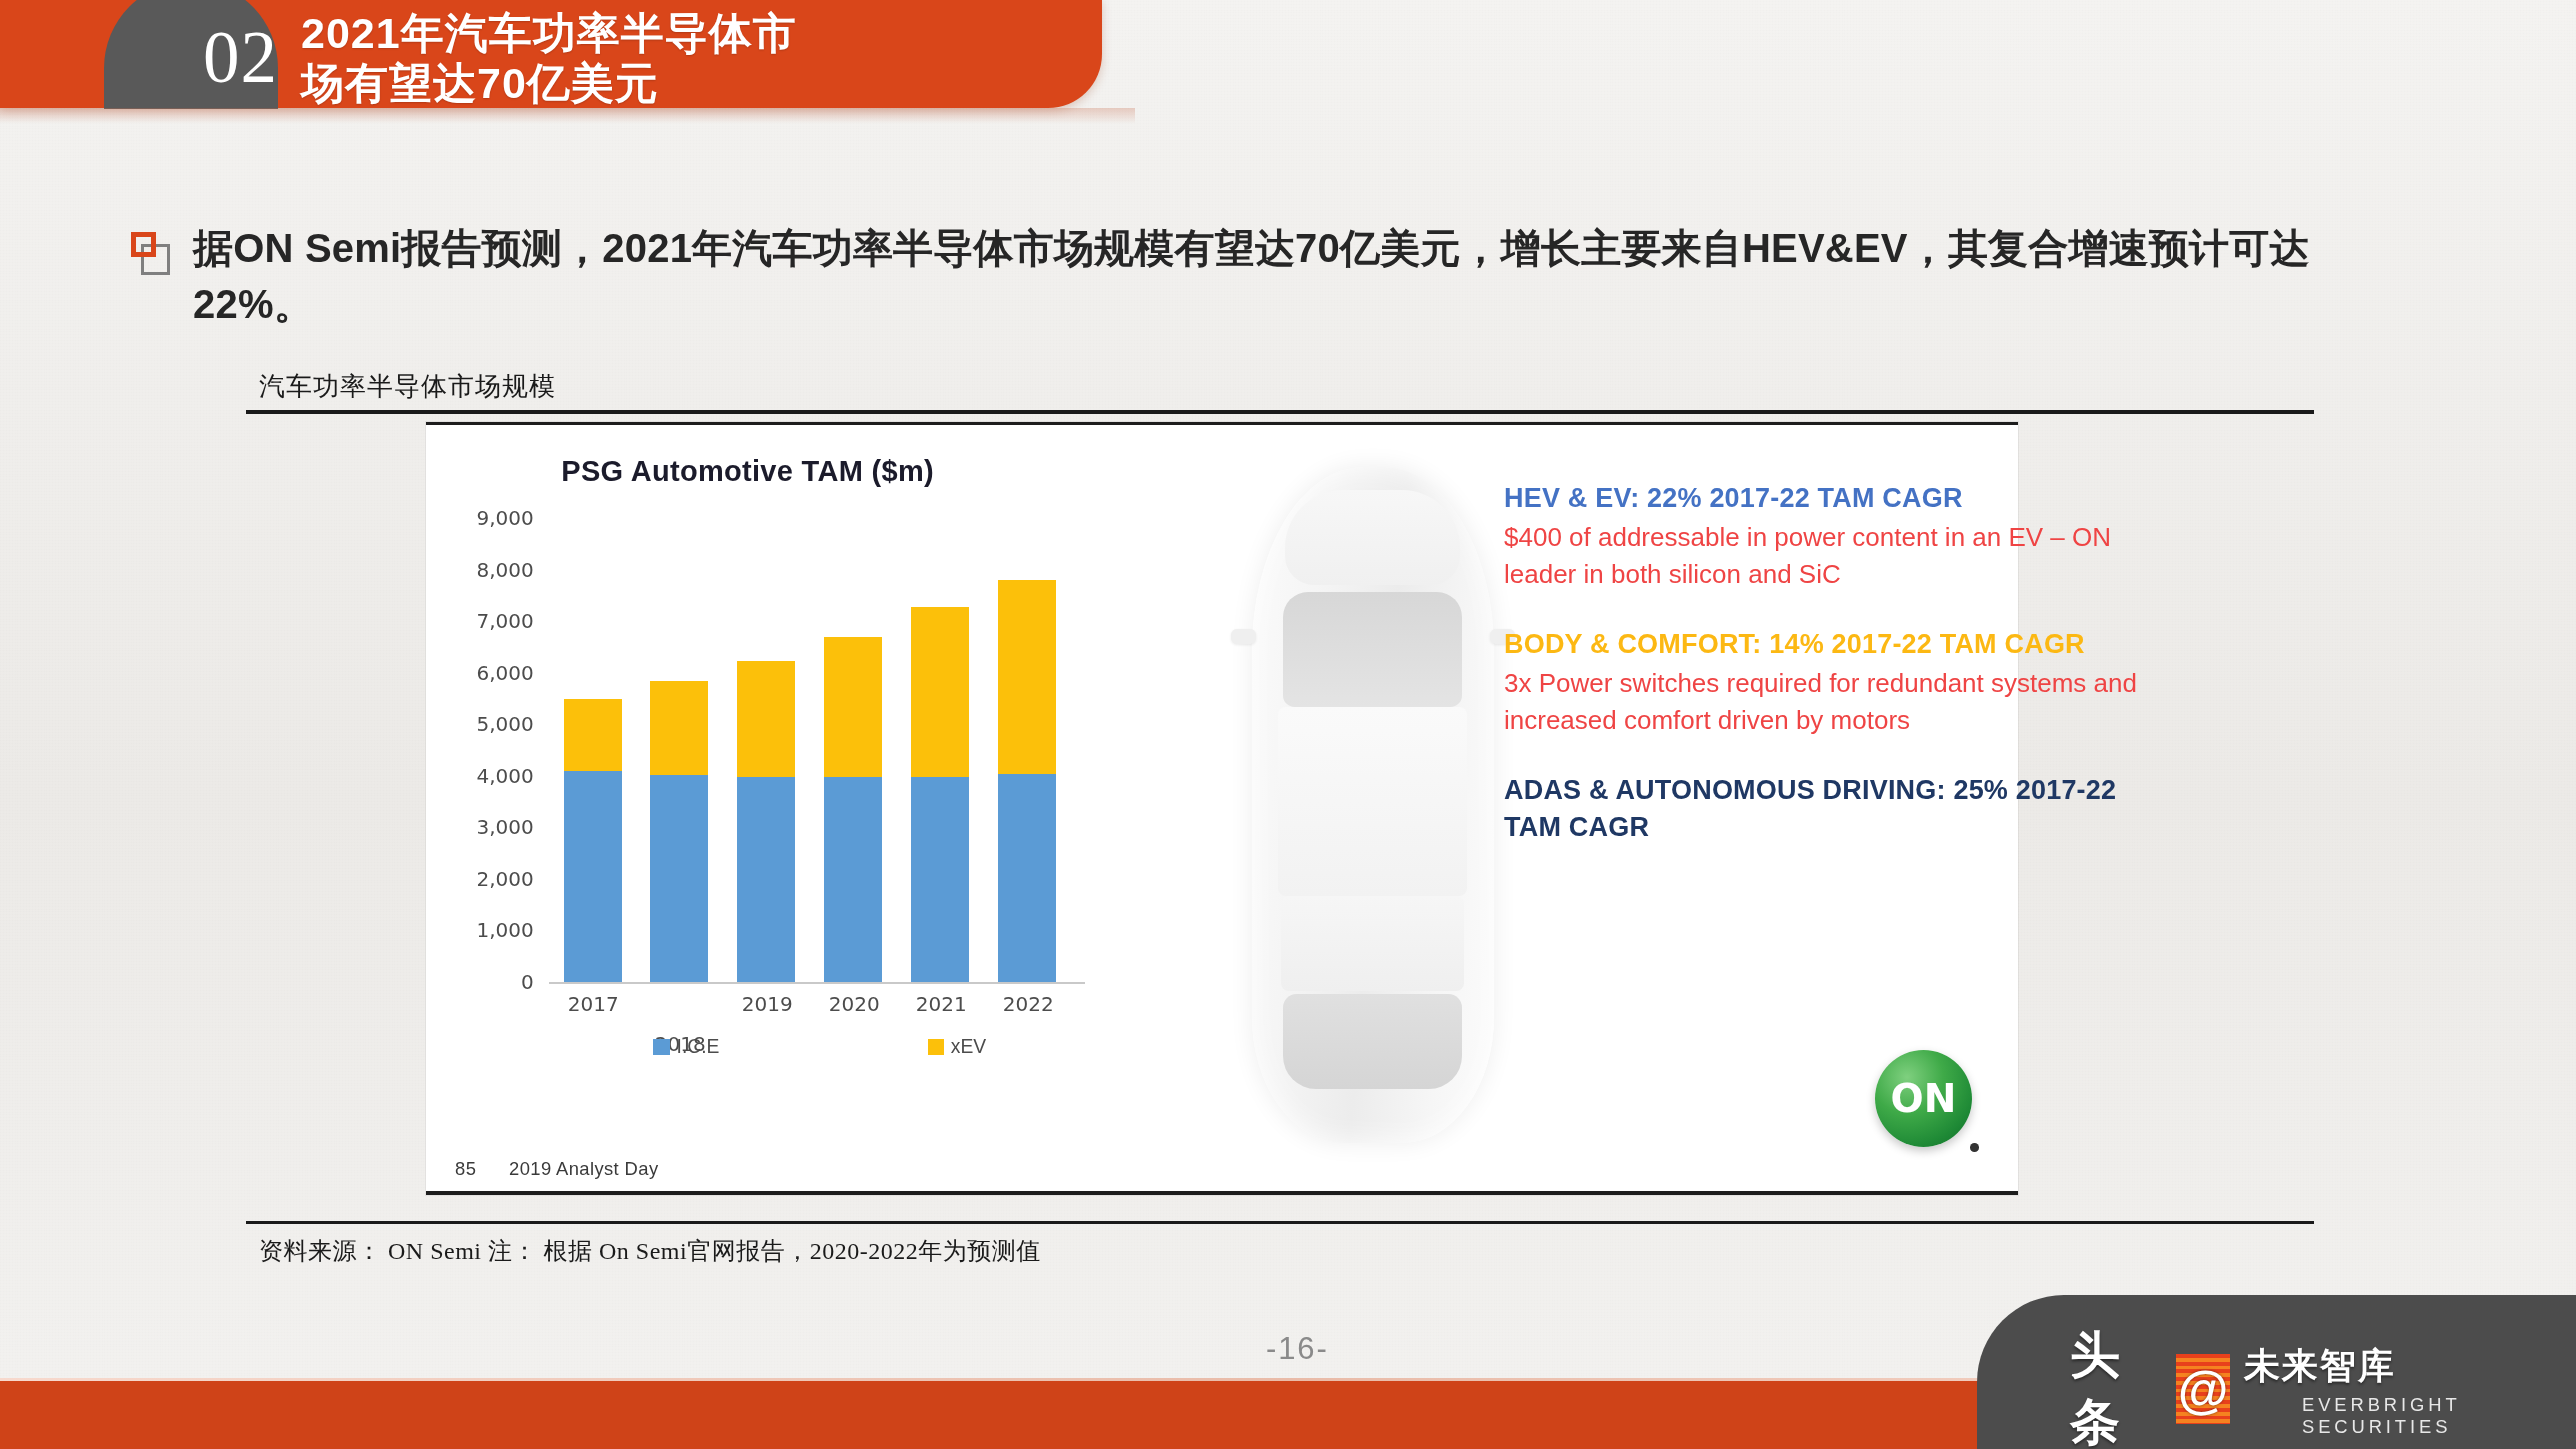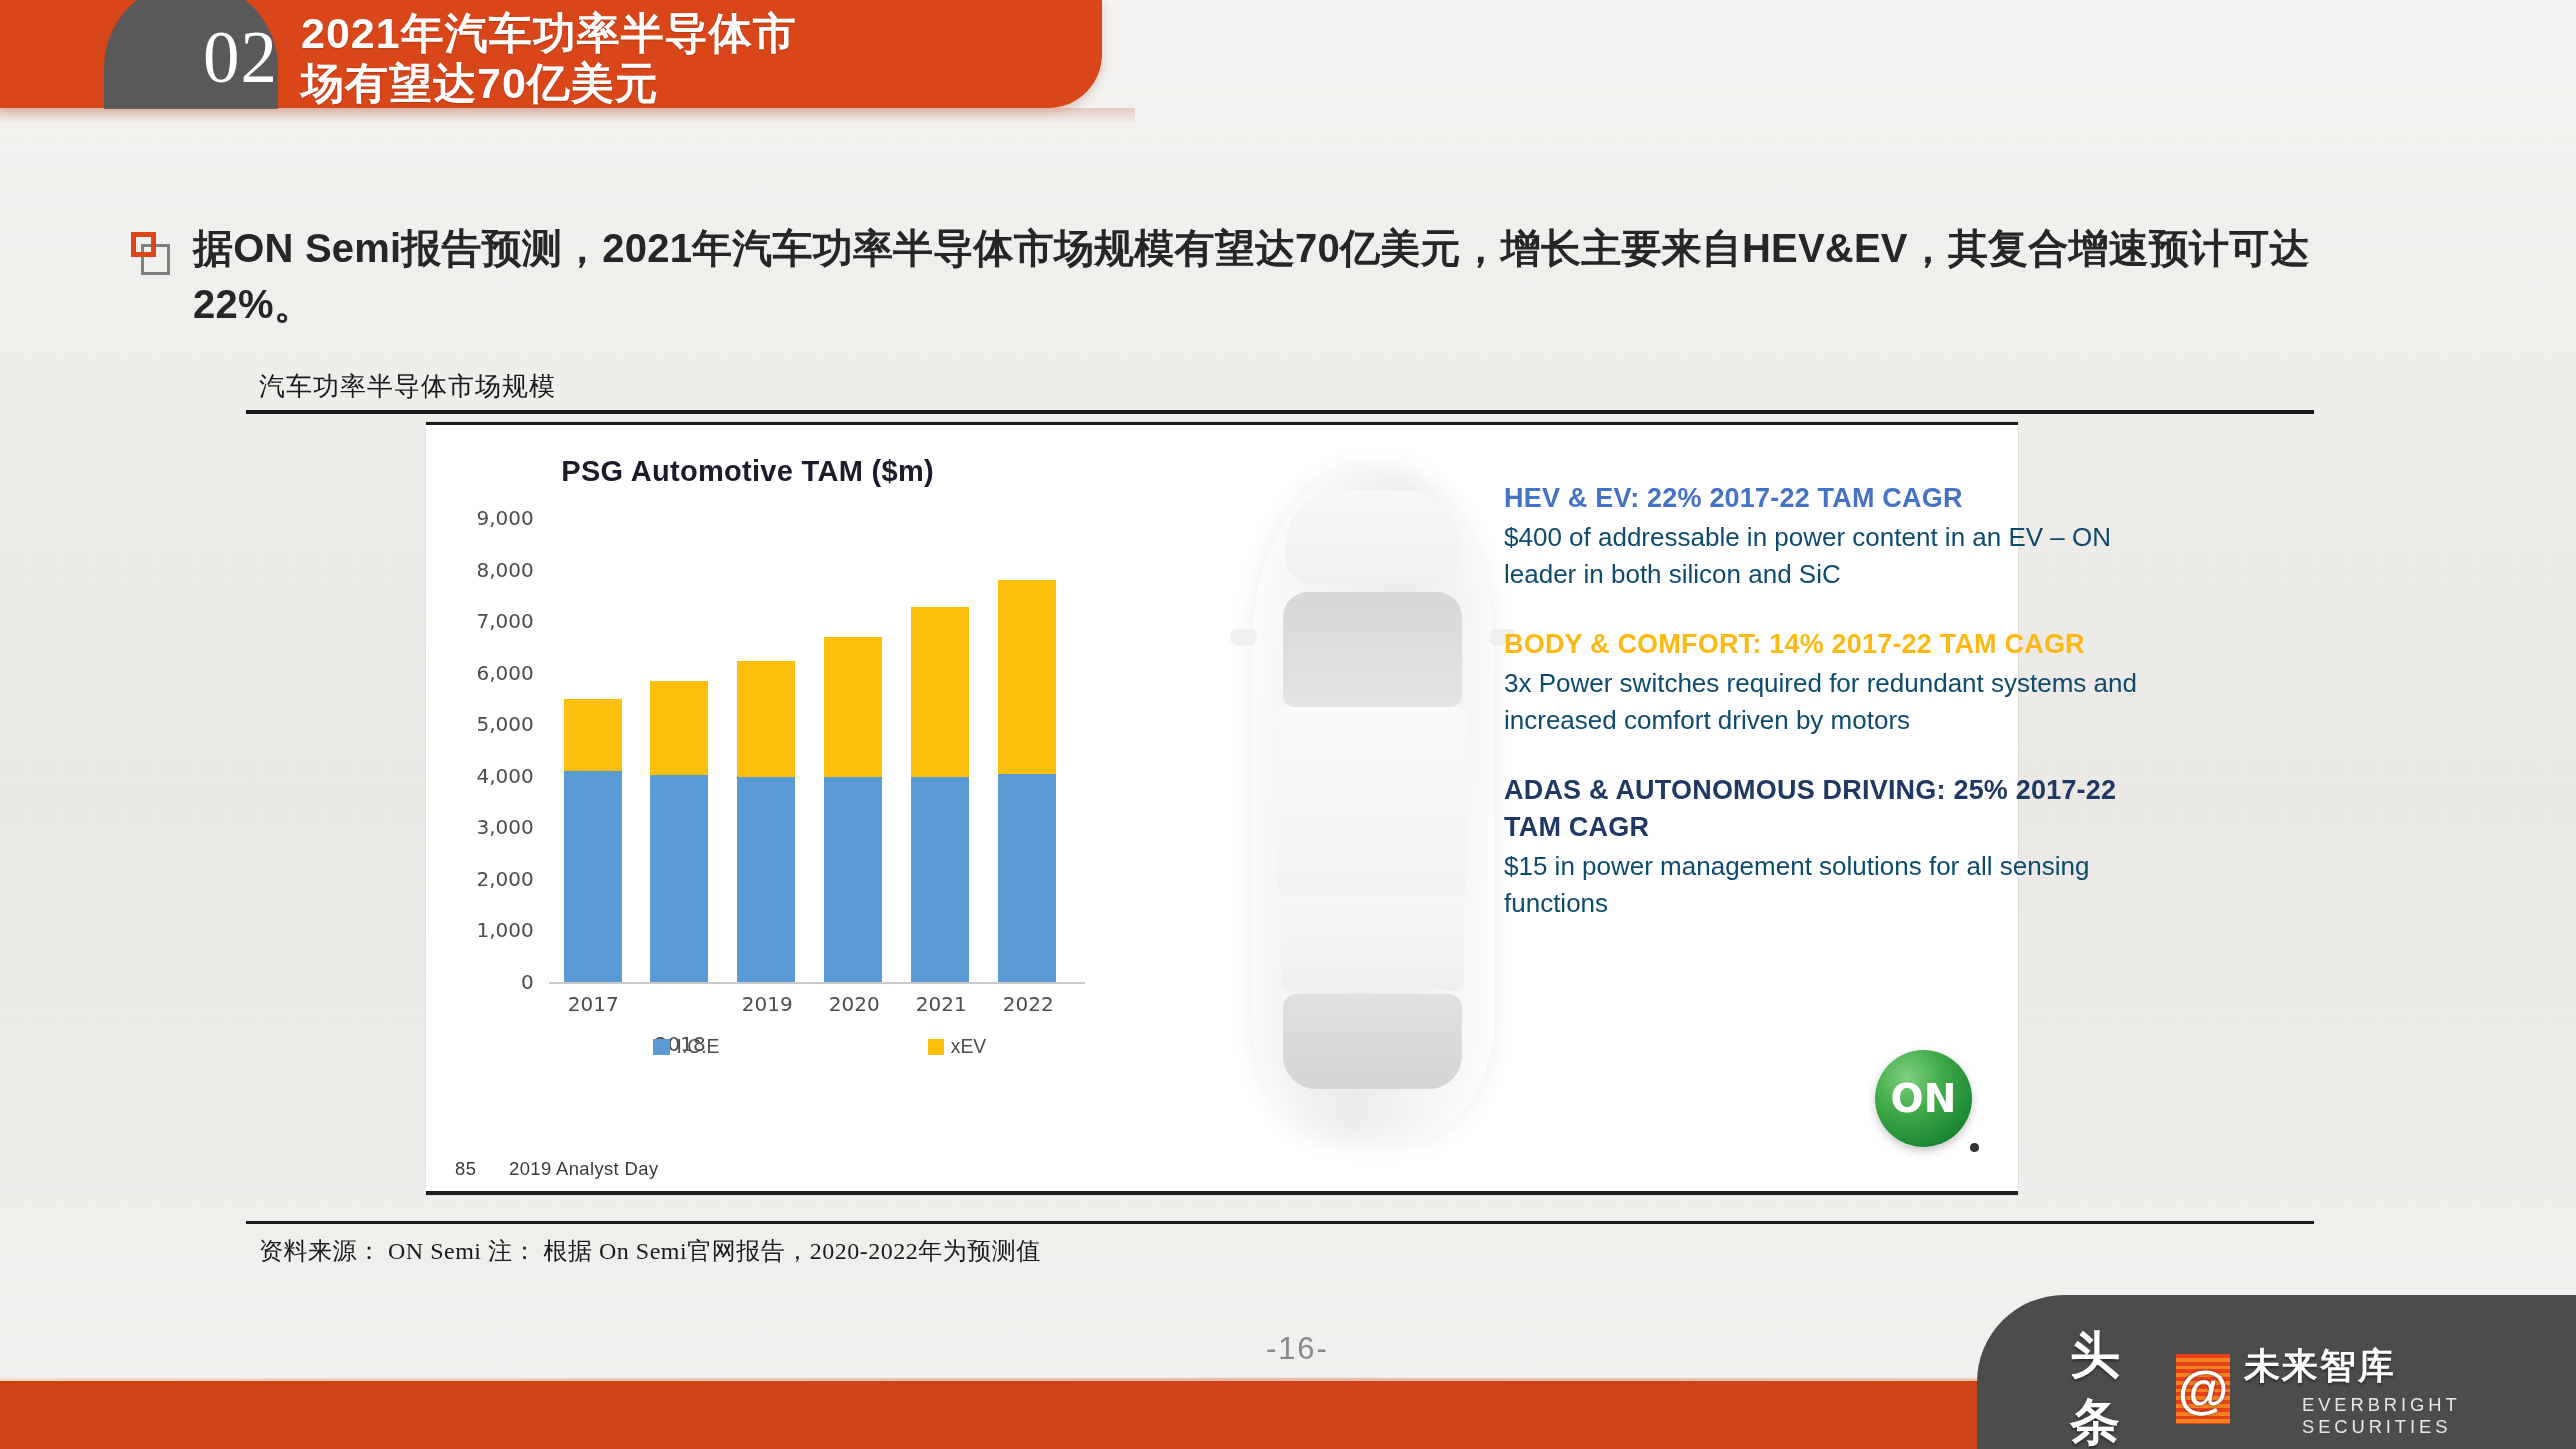--- a/index.html
+++ b/index.html
@@ -193,21 +193,21 @@
   }
   .on-h-yellow{
     font-size:27px;font-weight:bold;color:#fcb813;letter-spacing:0.2px;
     margin:0 0 1.9px 0;line-height:37px;
   }
   .on-h-navy{
     font-size:27px;font-weight:bold;color:#1f3864;letter-spacing:0.2px;
     margin:0 0 1.9px 0;line-height:37px;
   }
   .on-body{
-    font-size:26px;color:#0c4a6e;line-height:37px;margin:0 0 33px 0;
+    font-size:26px;color:#ef4444;line-height:37px;margin:0 0 33px 0;
   }
   .on-logo{
     position:absolute;right:46px;bottom:48px;width:97px;height:97px;
     border-radius:50%;
     background:radial-gradient(circle at 33% 28%,#7fd07f 0%,#3faa48 38%,#1f8a36 72%,#0f6b27 100%);
     box-shadow:0 3.9px 9.7px rgba(0,0,0,.22);
     display:flex;align-items:center;justify-content:center;
   }
   .on-logo span{
     color:#ffffff;font-size:39px;font-weight:bold;letter-spacing:0px;
@@ -368,21 +368,20 @@
         <div class="mirror-r"></div>
       </div>
     </div>
 
     <div class="on-text" id="on-text">
         <div class="on-h-blue">HEV &amp; EV: 22% 2017-22 TAM CAGR</div>
         <div class="on-body">$400 of addressable in power content in an EV – ON leader in both silicon and SiC</div>
         <div class="on-h-yellow">BODY &amp; COMFORT: 14% 2017-22 TAM CAGR</div>
         <div class="on-body">3x Power switches required for redundant systems and increased comfort driven by motors</div>
         <div class="on-h-navy">ADAS &amp; AUTONOMOUS DRIVING: 25% 2017-22 TAM CAGR</div>
-        <div class="on-body">$15 in power management solutions for all sensing functions</div>
       </div>
 
     <div class="on-logo">
       <span>ON</span>
     </div>
     <div class="on-logo-dot"></div>
 
     <div class="card-footer">
       <span class="pg">85</span><span>2019 Analyst Day</span>
     </div>

